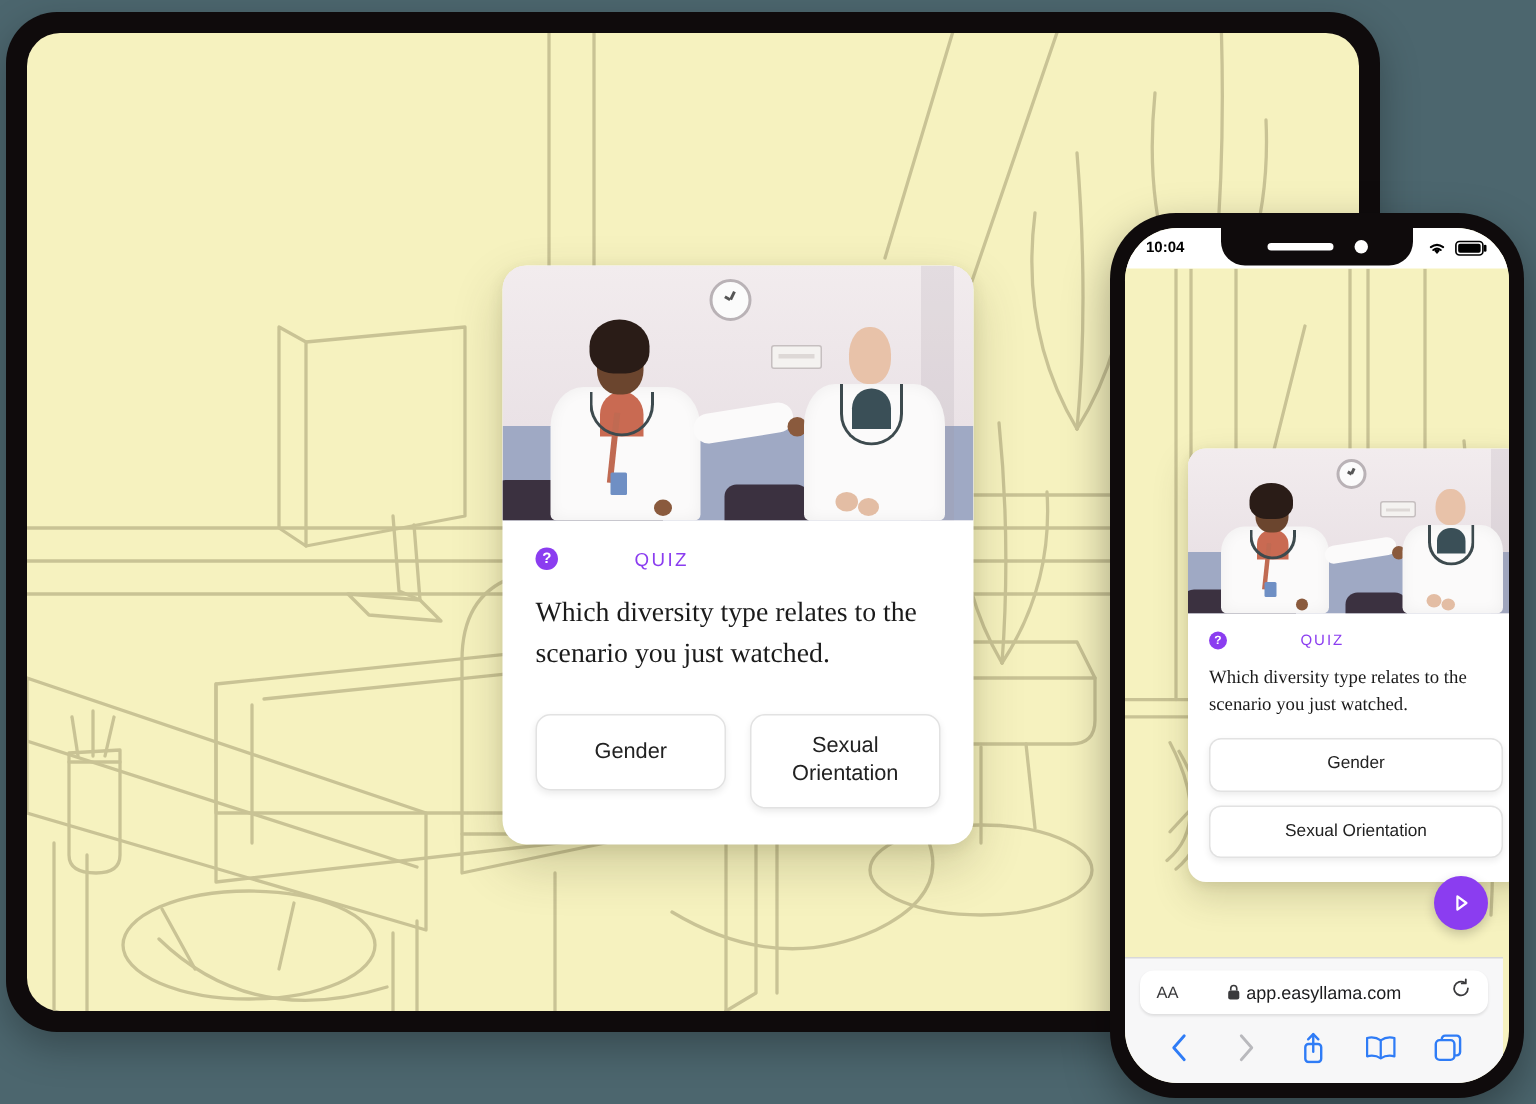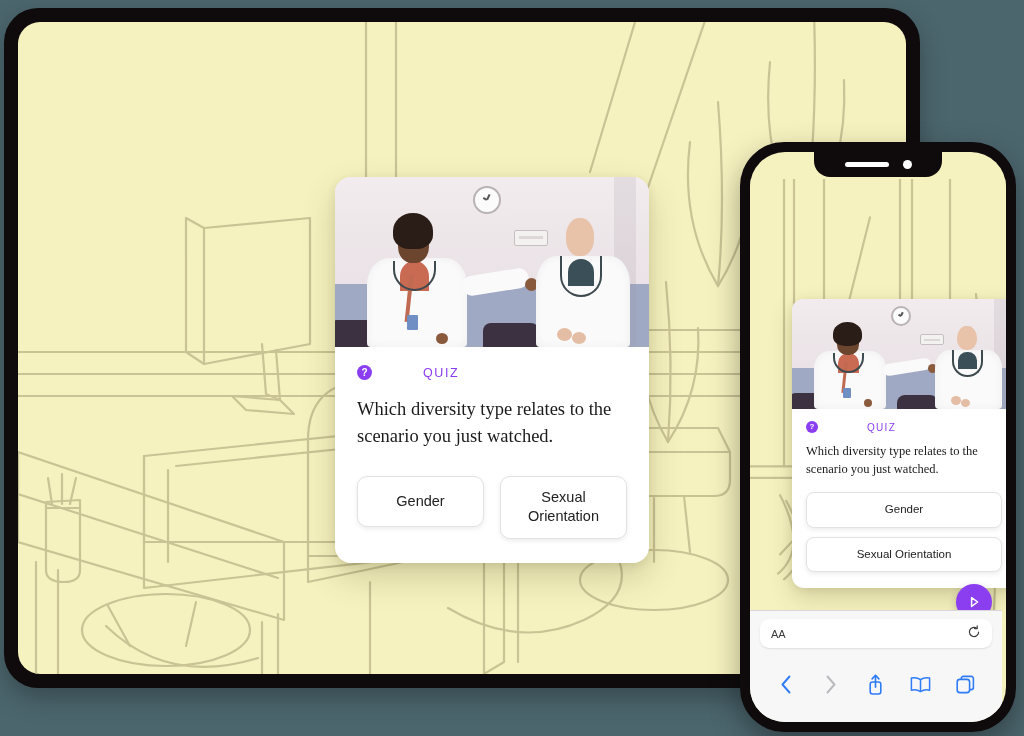--- a/index.html
+++ b/index.html
@@ -211,21 +211,21 @@
     justify-content: center;
     box-shadow: 0 3px 8px rgba(0,0,0,0.20);
     cursor: pointer;
     z-index: 4;
   }
 
   
   #safari-chrome {
     position: absolute;
     left: 0; right: 4px; bottom: 0;
-    height: 112px;
+    height: 84px;
     background: #f7f7f8;
     border-top: 1px solid #d8d8da;
     display: flex;
     flex-direction: column;
     z-index: 7;
   }
   #url-bar-row { padding: 8px 10px 6px 10px; }
   #url-bar {
     height: 29px;
     background: #ffffff;
@@ -409,20 +409,35 @@
         </div>
       </div>
     </div>
 
   </div>
 </div>
 
 <div id="phone-device">
   <div id="phone-screen">
 
+    <div id="phone-statusbar">
+      <span id="status-time">10:04</span>
+      <span id="status-right">
+        <svg width="14" height="11" viewBox="0 0 14 11">
+          <path d="M7 9.4 L5.1 7.1 Q7 5.7 8.9 7.1 Z" fill="#000"></path>
+          <path d="M2.9 4.8 Q7 1.6 11.1 4.8" stroke="#000" stroke-width="1.4" fill="none" stroke-linecap="round"></path>
+          <path d="M4.5 6.7 Q7 4.8 9.5 6.7" stroke="#000" stroke-width="1.3" fill="none" stroke-linecap="round"></path>
+        </svg>
+        <svg width="22" height="11" viewBox="0 0 22 11">
+          <rect x="0.6" y="1" width="18" height="9" rx="2.4" fill="none" stroke="#000" stroke-width="1.1"></rect>
+          <rect x="2.1" y="2.5" width="15" height="6" rx="1.3" fill="#000"></rect>
+          <path d="M20.1 4 L20.1 7" stroke="#000" stroke-width="1.8" stroke-linecap="round"></path>
+        </svg>
+      </span>
+    </div>
 
     <div id="phone-notch">
       <span class="notch-speaker"></span>
       <span class="notch-camera"></span>
     </div>
 
     <div id="phone-content">
 
       <svg class="illus" viewBox="0 0 256 475" preserveAspectRatio="none">
         <path d="M34 -10 L34 300"></path>
@@ -497,20 +512,27 @@
         <svg width="14" height="14" viewBox="0 0 14 14">
           <path d="M4.6 2.6 L10.6 7 L4.6 11.4 Z" fill="none" stroke="#ffffff" stroke-width="1.5" stroke-linejoin="round"></path>
         </svg>
       </div>
     </div>
 
     <div id="safari-chrome">
       <div id="url-bar-row">
         <div id="url-bar">
           <span id="aa-button">AA</span>
+          <span id="url-center">
+            <svg width="9" height="11" viewBox="0 0 9 11">
+              <rect x="0.8" y="4.4" width="7.4" height="6" rx="1.4" fill="#3a3a3c"></rect>
+              <path d="M2.5 4.4 V3 a2 2 0 0 1 4 0 V4.4" fill="none" stroke="#3a3a3c" stroke-width="1.1"></path>
+            </svg>
+            <span id="url-text">app.easyllama.com</span>
+          </span>
           <span id="reload-button">
             <svg width="14" height="14" viewBox="0 0 14 14">
               <path d="M11.6 7 A4.6 4.6 0 1 1 9.6 3.2" fill="none" stroke="#3a3a3c" stroke-width="1.2" stroke-linecap="round"></path>
               <path d="M10.2 0.9 L10.2 3.6 L7.5 3.6" fill="none" stroke="#3a3a3c" stroke-width="1.2" stroke-linecap="round" stroke-linejoin="round"></path>
             </svg>
           </span>
         </div>
       </div>
 
       <div id="safari-toolbar">

